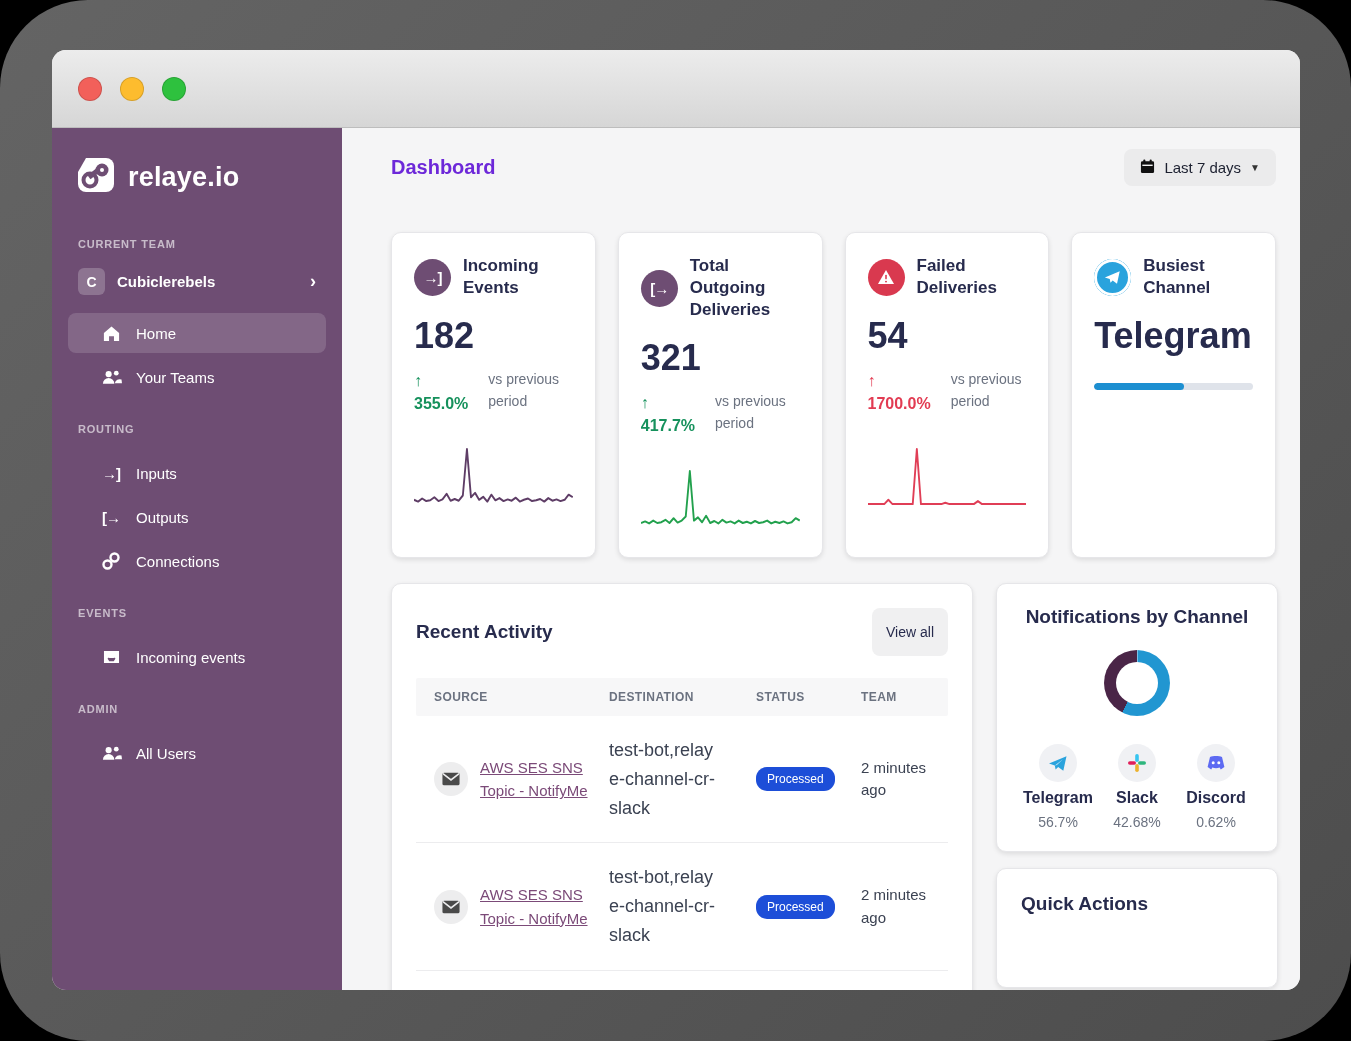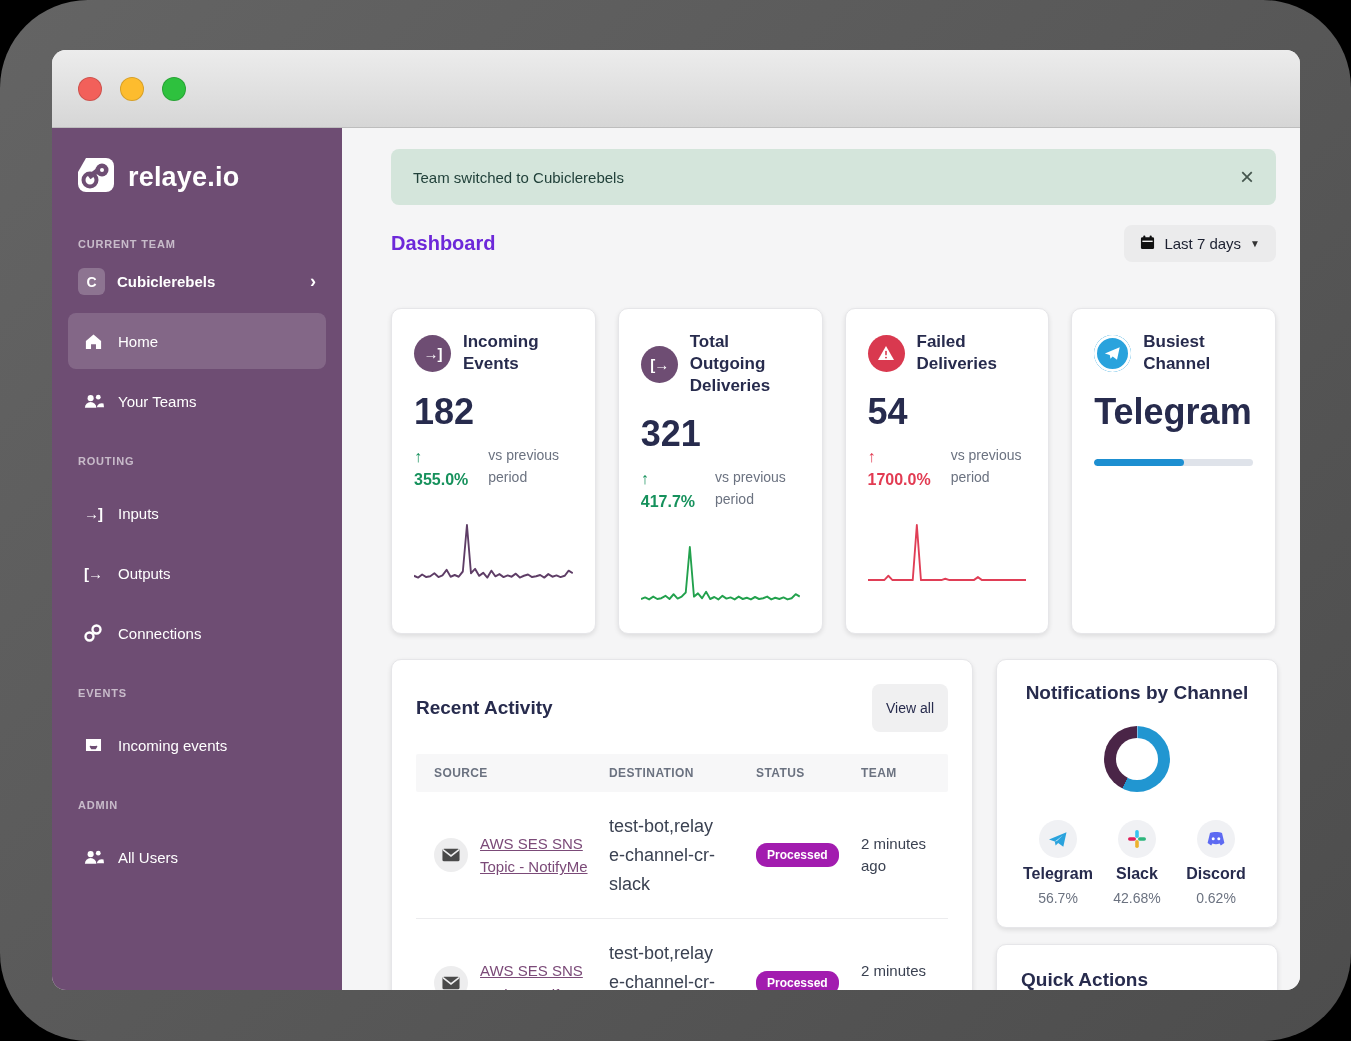--- a/index.html
+++ b/index.html
@@ -40,21 +40,21 @@
     padding-left:10px;margin:26px 0 18px;
   }
   .team-row{display:flex;align-items:center;gap:12px;padding:0 10px;margin-bottom:18px;cursor:pointer;}
   .team-avatar{
     width:27px;height:27px;border-radius:6px;background:rgba(255,255,255,.22);
     display:flex;align-items:center;justify-content:center;font-size:14px;font-weight:700;
   }
   .team-name{font-size:15px;font-weight:600;flex:1;}
   .team-chevron{font-size:18px;font-weight:700;color:#fff;}
   .nav-item{
-    display:flex;align-items:center;gap:14px;height:56px;padding:0 14px;margin:4px 0;
+    display:flex;align-items:center;gap:14px;height:40px;padding:0 32px;margin:4px 0;
     border-radius:8px;font-size:15px;font-weight:500;color:#fff;cursor:pointer;
   }
   .nav-item.active{background:rgba(255,255,255,.15);}
   .nav-ico{width:22px;display:flex;justify-content:center;align-items:center;flex:0 0 22px;}
   .glyph{font-weight:700;font-size:15px;letter-spacing:-1px;}
 
   
   .main{flex:1;background:#f5f5f6;padding:21px 24px 0;box-sizing:border-box;overflow:hidden;}
   .alert{
     background:#d4e5db;border-radius:8px;height:56px;display:flex;align-items:center;
@@ -121,21 +121,21 @@
     box-sizing:border-box;border-bottom:1px solid #ececee;align-items:center;
   }
   .src-cell{display:flex;gap:12px;align-items:center;}
   .src-ico{
     width:34px;height:34px;border-radius:50%;background:#ededee;flex:0 0 34px;
     display:flex;align-items:center;justify-content:center;color:#4a4a4a;
   }
   .src-link{font-size:15px;color:#7b4a78;text-decoration:underline;line-height:1.55;max-width:110px;display:inline-block;}
   .dest{font-size:18px;color:#3b4252;line-height:1.6;word-break:break-all;max-width:110px;}
   .badge{
-    display:inline-block;background:#a21caf;color:#fff;font-size:12px;font-weight:700;
+    display:inline-block;background:#1d4ed8;color:#fff;font-size:12px;font-weight:400;
     padding:5px 11px;border-radius:11px;
   }
   .time{font-size:15px;color:#3b4252;line-height:1.5;max-width:80px;}
 
   .right-col{display:flex;flex-direction:column;gap:16px;}
   .notif-card{padding:22px;height:269px;box-sizing:border-box;text-align:center;}
   .donut{width:66px;height:66px;border-radius:50%;margin:22px auto 28px;position:relative;}
   .donut-hole{position:absolute;inset:12px;border-radius:50%;background:#fff;}
   .legend{display:flex;justify-content:space-between;padding:0 4px;}
   .leg-item{display:flex;flex-direction:column;align-items:center;gap:7px;min-width:70px;}
@@ -247,24 +247,20 @@
               <path d="M2 15 a6 6 0 0 1 12 0 Z" fill="#fff"></path>
               <path d="M14.5 14.5 a5 5 0 0 1 7 -3.8 l.5 3.8 Z" fill="#fff"></path>
             </svg>
         </span>
         <span>All Users</span>
       </div>
     </aside>
 
     <main class="main">
 
-      <div class="alert">
-        <span class="alert-text">Team switched to Cubiclerebels</span>
-        <span class="alert-close">×</span>
-      </div>
 
       <div class="page-head">
         <div class="page-title">Dashboard</div>
         <button class="range-btn">
           <span>
             <svg width="15" height="15" viewBox="0 0 16 16">
                 <rect x="1" y="2.5" width="14" height="12.5" rx="1.5" fill="#111"></rect>
                 <rect x="3.5" y="0.5" width="2.2" height="4" rx="1" fill="#111"></rect>
                 <rect x="10.3" y="0.5" width="2.2" height="4" rx="1" fill="#111"></rect>
                 <rect x="2.5" y="6" width="11" height="1.4" fill="#fff"></rect>

